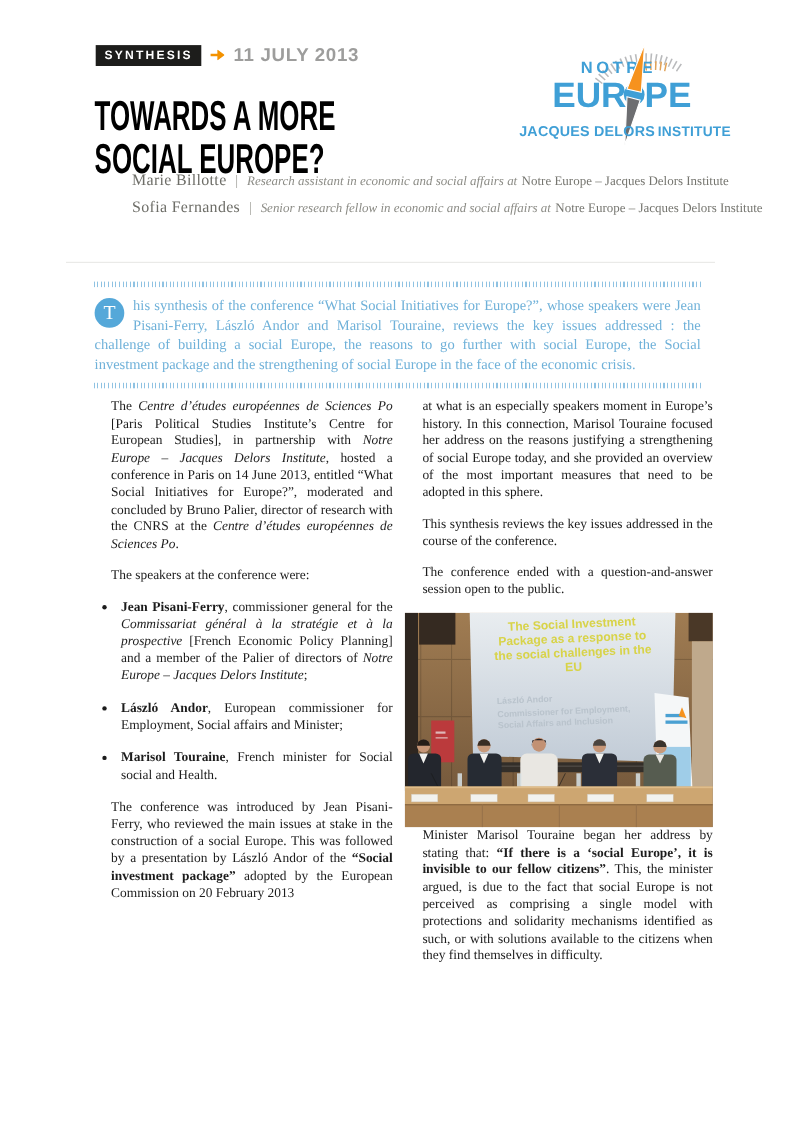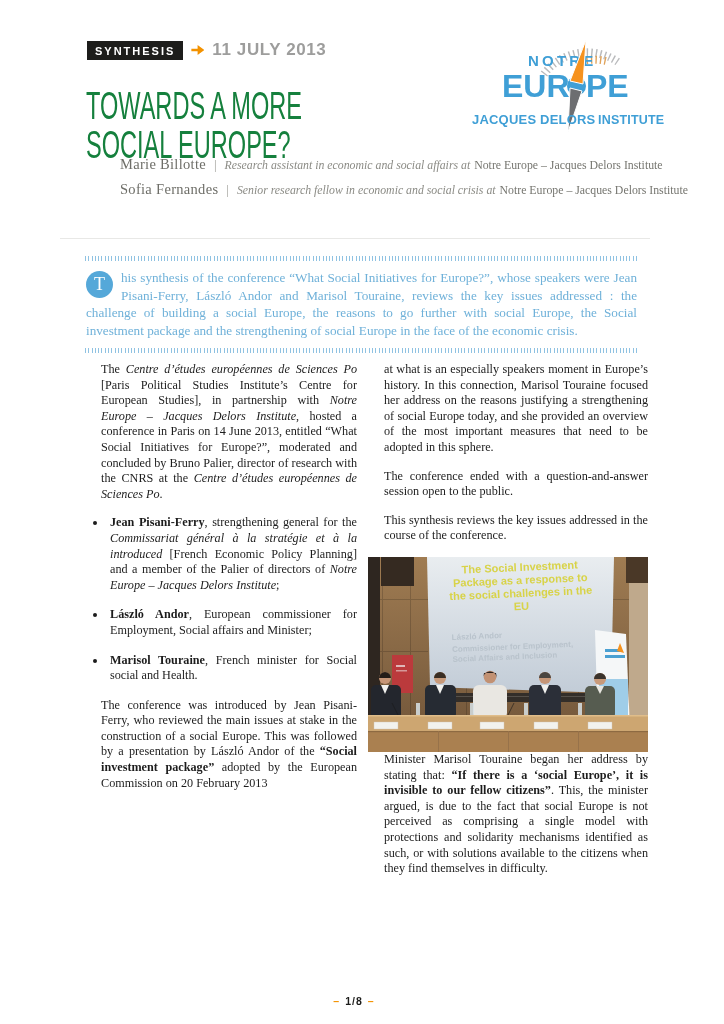--- a/index.html
+++ b/index.html
@@ -9,21 +9,21 @@
   
   .badge-row{position:absolute;left:87px;top:40px;display:flex;align-items:center;gap:8px;
              font-family:"Liberation Sans",sans-serif;}
   .badge{background:#1d1d1b;color:#fff;font-weight:bold;font-size:11px;letter-spacing:2px;
          padding:4px 8px 3px 8px;}
   .arrow-icon{width:13px;height:10px;background:#f39200;
          clip-path:polygon(0 38%,48% 38%,48% 0,100% 50%,48% 100%,48% 62%,0 62%);}
   .date{font-weight:bold;font-size:17px;letter-spacing:.6px;color:#9d9d9c;}
 
   .title{position:absolute;left:86px;top:66px;font-family:"Liberation Sans",sans-serif;
-         font-weight:normal;color:#15803d;}
+         font-weight:bold;color:#000000;}
   .title span{display:block;font-size:38px;line-height:39px;white-space:nowrap;
          transform:scaleX(.62);transform-origin:0 0;letter-spacing:0;}
 
   .logo{position:absolute;right:20px;top:34px;}
   .logo text{font-family:"Liberation Sans",sans-serif;font-weight:bold;fill:#3f9fd6;}
 
   
   .authors{position:absolute;left:104px;top:155px;width:562px;margin-left:16px;}
   .author-line{margin-bottom:7px;white-space:nowrap;}
   .author-name{font-size:14.5px;color:#6e6e68;letter-spacing:.3px;}
@@ -106,51 +106,52 @@
   <div class="authors">
     <div class="author-line">
       <span class="author-name">Marie Billotte</span>
       <span class="author-sep">|</span>
       <span class="author-role">Research assistant in economic and social affairs at</span>
       <span class="author-org">Notre Europe – Jacques Delors Institute</span>
     </div>
     <div class="author-line">
       <span class="author-name">Sofia Fernandes</span>
       <span class="author-sep">|</span>
-      <span class="author-role">Senior research fellow in economic and social crisis at</span>
+      <span class="author-role">Senior research fellow in economic and social affairs at</span>
       <span class="author-org">Notre Europe – Jacques Delors Institute</span>
     </div>
   </div>
 
   <div class="hairline"></div>
 
   <div class="summary">
     <div class="tickline"></div>
     <div class="summary-body">
       <span class="dropcap">T</span><span>his synthesis of the conference “What Social Initiatives for Europe?”, whose speakers were Jean Pisani-Ferry, László Andor and Marisol Touraine, reviews the key issues addressed : the challenge of building a social Europe, the reasons to go further with social Europe, the Social investment package and the strengthening of social Europe in the face of the economic crisis.</span>
     </div>
     <div class="tickline"></div>
   </div>
 
   <div class="columns">
 
     <div class="col">
       <p><span>The </span><span class="seg-i">Centre d’études européennes de Sciences Po</span><span> [Paris Political Studies Institute’s Centre for European Studies], in partnership with </span><span class="seg-i">Notre Europe – Jacques Delors Institute</span><span>, hosted a conference in Paris on 14 June 2013, entitled “What Social Initiatives for Europe?”, moderated and concluded by Bruno Palier, director of research with the CNRS at the </span><span class="seg-i">Centre d’études européennes de Sciences Po</span><span>.</span></p>
+      <p>The speakers at the conference were:</p>
       <ul>
-        <li><span class="seg-b">Jean Pisani-Ferry</span><span>, strengthening general for the </span><span class="seg-i">Commissariat général à la stratégie et à la introduced</span><span> [French Economic Policy Planning] and a member of the Palier of directors of </span><span class="seg-i">Notre Europe – Jacques Delors Institute</span><span>;</span></li>
+        <li><span class="seg-b">Jean Pisani-Ferry</span><span>, commissioner general for the </span><span class="seg-i">Commissariat général à la stratégie et à la prospective</span><span> [French Economic Policy Planning] and a member of the Palier of directors of </span><span class="seg-i">Notre Europe – Jacques Delors Institute</span><span>;</span></li>
         <li><span class="seg-b">László Andor</span><span>, European commissioner for Employment, Social affairs and Minister;</span></li>
         <li><span class="seg-b">Marisol Touraine</span><span>, French minister for Social social and Health.</span></li>
       </ul>
       <p><span>The conference was introduced by Jean Pisani-Ferry, who reviewed the main issues at stake in the construction of a social Europe. This was followed by a presentation by László Andor of the </span><span class="seg-b">“Social investment package”</span><span> adopted by the European Commission on 20 February 2013</span></p>
     </div>
 
     <div class="col">
       <p>at what is an especially speakers moment in Europe’s history. In this connection, Marisol Touraine focused her address on the reasons justifying a strengthening of social Europe today, and she provided an overview of the most important measures that need to be adopted in this sphere.</p>
+      <p>This synthesis reviews the key issues addressed in the course of the conference.</p>
       <p>The conference ended with a question-and-answer session open to the public.</p>
-      <p>This synthesis reviews the key issues addressed in the course of the conference.</p>
 
       <svg class="photo" width="280" height="195" viewBox="0 0 280 195">
         <defs>
           <linearGradient id="wood" x1="0" y1="0" x2="0" y2="1">
             <stop offset="0" stop-color="#a07c52"></stop>
               <stop offset="1" stop-color="#6e5338"></stop>
           </linearGradient>
           <linearGradient id="screen" x1="0" y1="0" x2="0" y2="1">
             <stop offset="0" stop-color="#e9edf0"></stop>
               <stop offset="1" stop-color="#c2ccd7"></stop>
@@ -245,17 +246,14 @@
           <rect x="112" y="165" width="24" height="7"></rect>
             <rect x="166" y="165" width="24" height="7"></rect>
           <rect x="220" y="165" width="24" height="7"></rect>
         </g>
       </svg>
 
       <p><span>Minister Marisol Touraine began her address by stating that: </span><span class="seg-b">“If there is a ‘social Europe’, it is invisible to our fellow citizens”</span><span>. This, the minister argued, is due to the fact that social Europe is not perceived as comprising a single model with protections and solidarity mechanisms identified as such, or with solutions available to the citizens when they find themselves in difficulty.</span></p>
     </div>
   </div>
 
-  <div class="footer">
-    <span class="dash">–</span><span>1/8</span><span class="dash">–</span>
-  </div>
 
 </div>
 
 </body></html>

